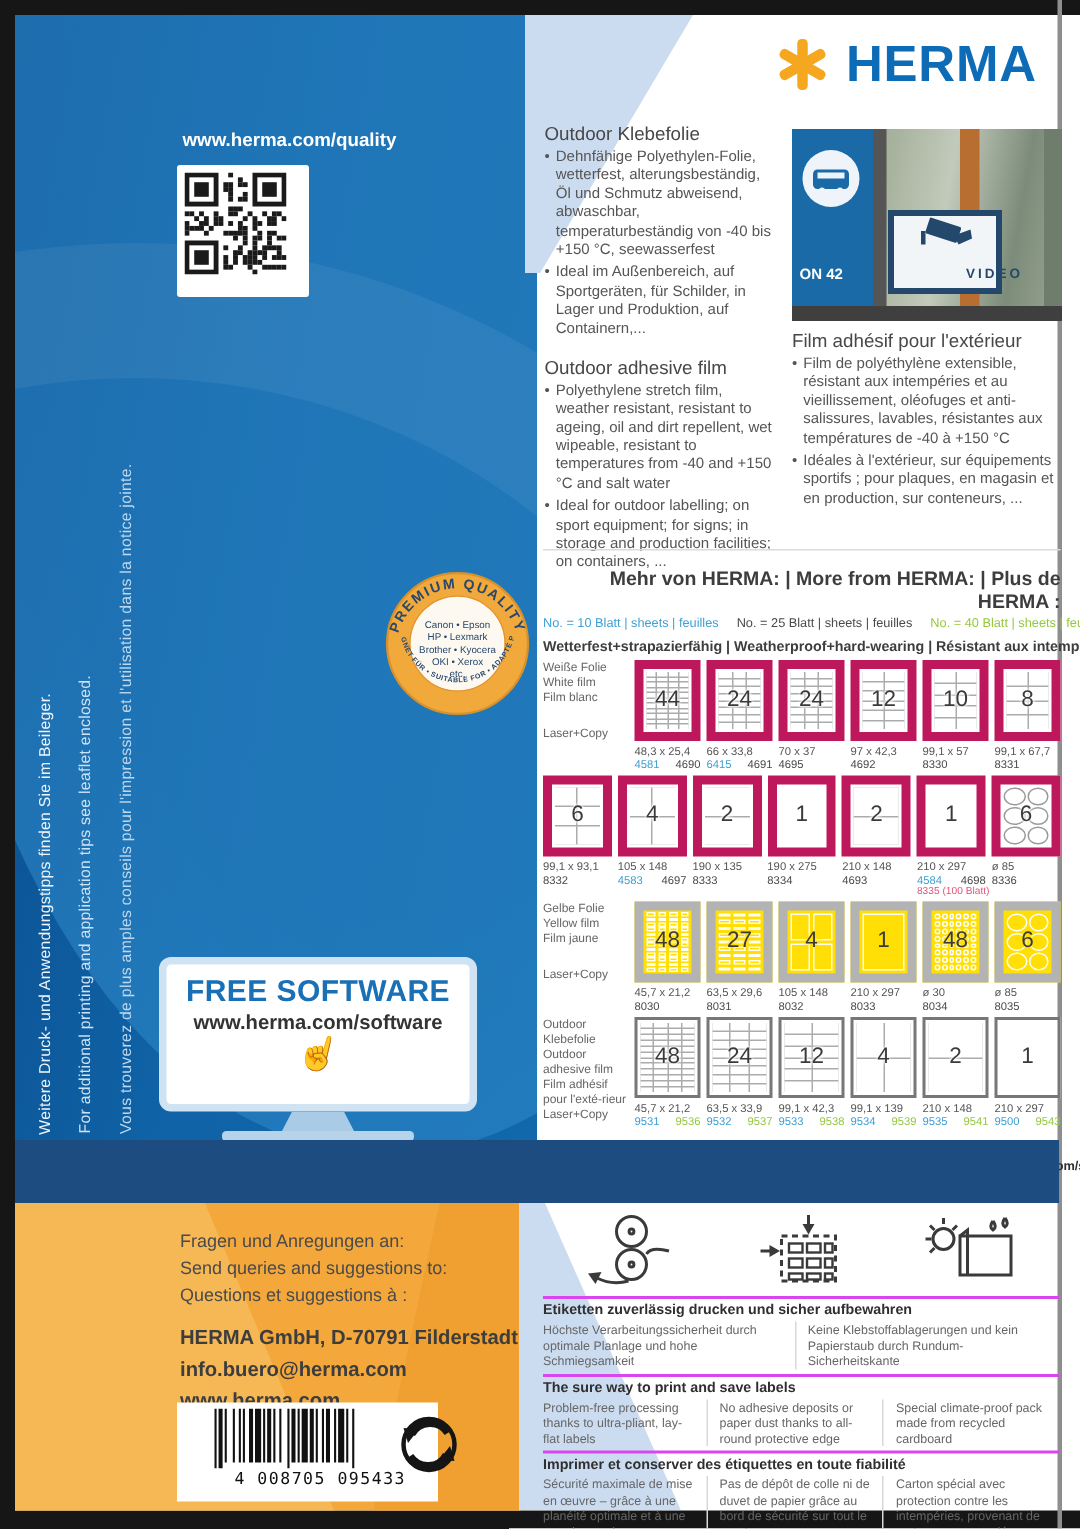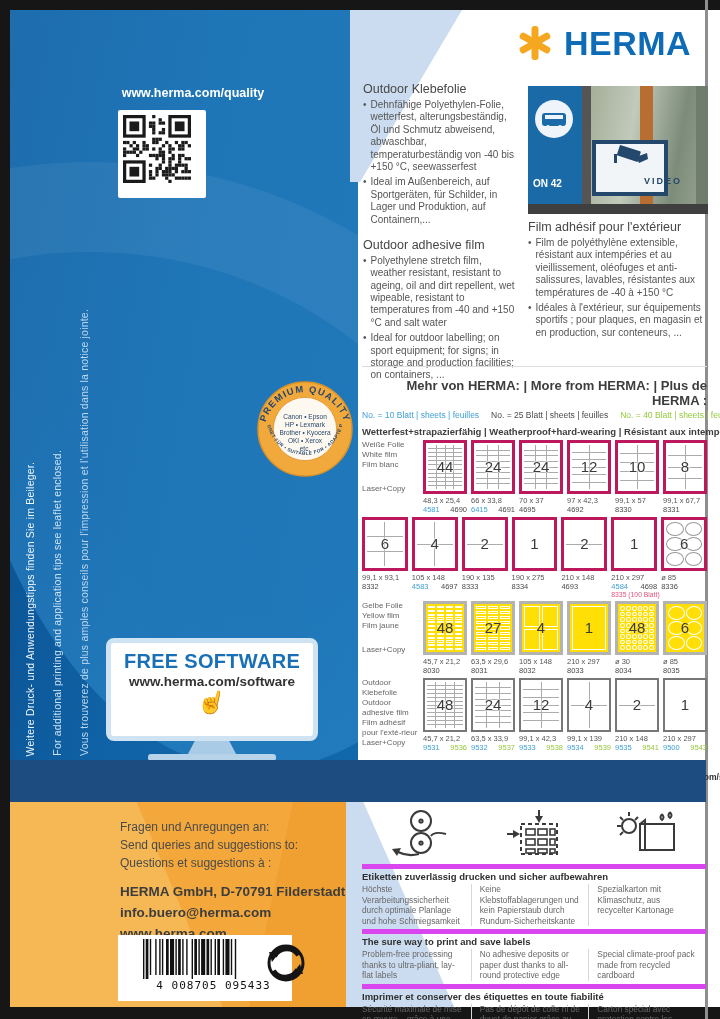--- a/index.html
+++ b/index.html
@@ -84,21 +84,21 @@
   .cat-rule{position:absolute;left:0;top:-12px;width:345px;height:1px;background:#dcdcdc;}
   .cat-title{font-size:13px;font-weight:bold;color:#3d3d3d;text-align:right;}
   .cat-legend{font-size:8.5px;margin:2px 0 6px 0;display:flex;gap:12px;white-space:nowrap;}
   .cat-sub{font-size:9.5px;font-weight:bold;color:#3d3d3d;margin-bottom:3px;white-space:nowrap;}
   .cat-row{display:flex;gap:4px;margin-bottom:3px;}
   .cat-labels{width:57px;flex:0 0 57px;font-size:8px;color:#666;line-height:1.25;
     display:flex;flex-direction:column;}
   .cat-print{margin-top:auto;padding-bottom:20px;}
   .cat-cells{flex:1;display:flex;gap:4px;}
   .cat-cell{flex:1;min-width:0;}
-  .thumb{position:relative;height:54px;background:#fff;border:3px solid #be185d;box-sizing:border-box;}
+  .thumb{position:relative;height:54px;background:#fff;border:6px solid #be185d;box-sizing:border-box;}
   .thumb.yellow{background:#ffdf05;border-color:#b3b3b3;}
   .thumb.outdoor{border:2px solid #777;}
   .tgrid{position:absolute;inset:2px;display:grid;gap:1px;}
   .thumb .tgrid{background:#ababab;}
   .thumb.yellow .tgrid{background:#ffdf05;gap:2px;}
   .tgcell{background:#fff;}
   .thumb.yellow .tgcell{background:#ffdf05;outline:1px solid rgba(255,255,255,.95);outline-offset:-1px;}
   .tcircles{position:absolute;inset:2px;display:grid;gap:1px;}
   .tcirc{border:1px solid #9a9a9a;border-radius:50%;}
   .thumb.yellow .tcirc{border-color:#fff;}
@@ -128,21 +128,21 @@
   .barcode-label{position:absolute;left:108px;top:133px;width:145px;height:62px;background:#fff;
     padding:4px 6px 0 23px;}
   .barcode-bars{height:40px;}
   .barcode-digits{font-family:"DejaVu Sans Mono",monospace;font-size:11px;color:#111;
     letter-spacing:1px;text-align:center;}
   .greendot{position:absolute;left:255px;top:140px;width:42px;height:42px;}
 
   
   .care{left:362px;top:806px;width:344px;}
   .care-icons{display:flex;justify-content:space-around;align-items:center;height:54px;margin-bottom:4px;}
-  .care-sec{border-top:5px solid #d946ef;padding-top:2px;margin-bottom:3px;}
+  .care-sec{border-top:2px solid #d946ef;padding-top:2px;margin-bottom:3px;}
   .care-head{font-size:9.5px;font-weight:bold;color:#2f2f2f;margin-bottom:2px;}
   .care-cols{display:flex;}
   .care-col{flex:1;font-size:8.3px;color:#666;line-height:1.27;padding-right:8px;}
   .care-col + .care-col{border-left:1px solid #d8d8d8;padding-left:8px;}
 </style>
 </head>
 <body>
 
 <div class="abs frame-top"></div>
 <div class="abs frame-left"></div>
@@ -1204,21 +1204,20 @@
         <path d="M 56 4 q -3 4 0 6 q 3 -2 0 -6"></path>
       </g>
     </svg>
   </div>
   <div id="careSections">
       <div class="care-sec">
         <div class="care-head">Etiketten zuverlässig drucken und sicher aufbewahren</div>
         <div class="care-cols">
           <div class="care-col">Höchste Verarbeitungssicherheit durch optimale Planlage und hohe Schmiegsamkeit</div>
           <div class="care-col">Keine Klebstoffablagerungen und kein Papierstaub durch Rundum-Sicherheitskante</div>
-          <div class="care-col">Spezialkarton mit Klimaschutz, aus recycelter Kartonage</div>
         </div>
       </div>
       <div class="care-sec">
         <div class="care-head">The sure way to print and save labels</div>
         <div class="care-cols">
           <div class="care-col">Problem-free processing thanks to ultra-pliant, lay-flat labels</div>
           <div class="care-col">No adhesive deposits or paper dust thanks to all-round protective edge</div>
           <div class="care-col">Special climate-proof pack made from recycled cardboard</div>
         </div>
       </div>

